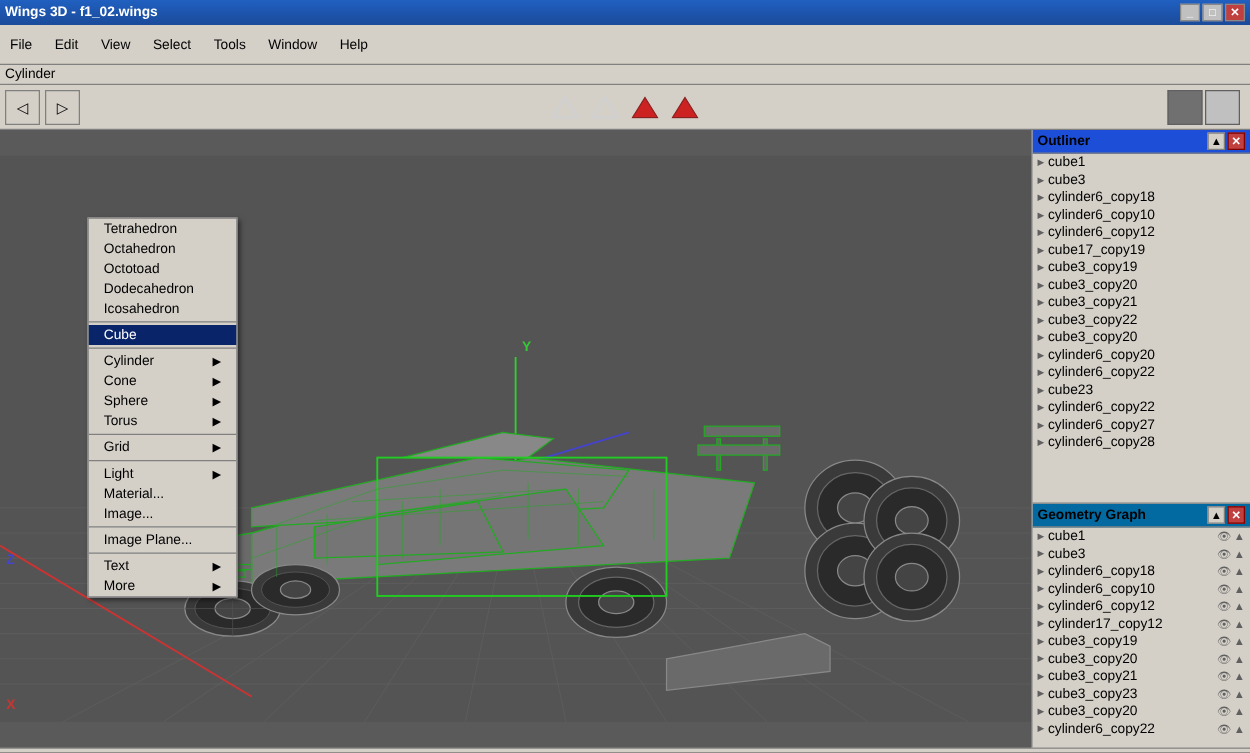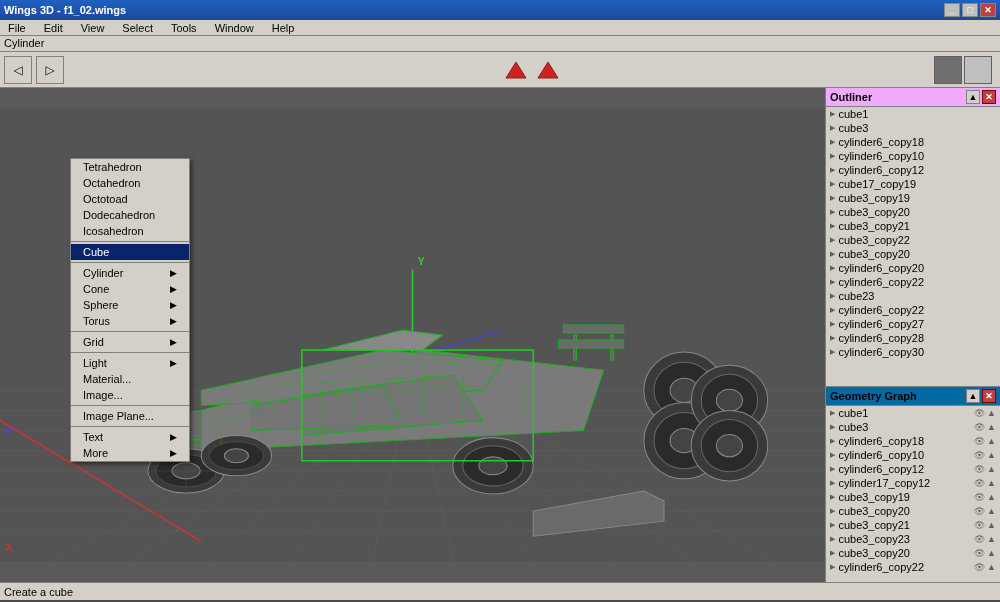--- a/index.html
+++ b/index.html
@@ -23,25 +23,25 @@
       background: #c0c0c0;
       border: 1px solid #888;
       font-size: 9px;
       display: flex; align-items: center; justify-content: center;
       cursor: pointer;
     }
     .title-btn.close { background: #c04040; }
 
     
     #menubar {
-      height: 16px;
+      height: 32px;
       background: #d4d0c8;
       border-bottom: 1px solid #808080;
       display: flex;
-      align-items: flex-end;
+      align-items: center;
       padding: 0 4px;
       gap: 10px;
     }
     .menu-item {
       font-size: 11px;
       color: #000;
       cursor: pointer;
       padding: 1px 4px;
     }
 
@@ -147,21 +147,21 @@
       border-left: 1px solid #808080;
     }
 
     
     #outliner {
       flex: 1;
       border-bottom: 1px solid #808080;
       overflow: hidden;
     }
     #outliner-header {
-      background: #f0abfc;
+      background: #1d4ed8;
       padding: 2px 4px;
       font-size: 11px;
       font-weight: bold;
       display: flex;
       justify-content: space-between;
       align-items: center;
       border-bottom: 1px solid #808080;
     }
     #outliner-list {
       overflow-y: auto;
@@ -574,23 +574,20 @@
           </div>
         <div class="outliner-item">
             <span>cylinder6_copy22</span>
           </div>
         <div class="outliner-item">
             <span>cylinder6_copy27</span>
           </div>
         <div class="outliner-item">
             <span>cylinder6_copy28</span>
           </div>
-        <div class="outliner-item">
-            <span>cylinder6_copy30</span>
-          </div>
       </div>
     </div>
 
     <div id="geom-graph">
       <div id="geom-graph-header">
         <span>Geometry Graph</span>
         <div class="panel-header-btns">
           <div class="panel-scroll-btn">▲</div>
           <div class="panel-close-btn">✕</div>
         </div>

